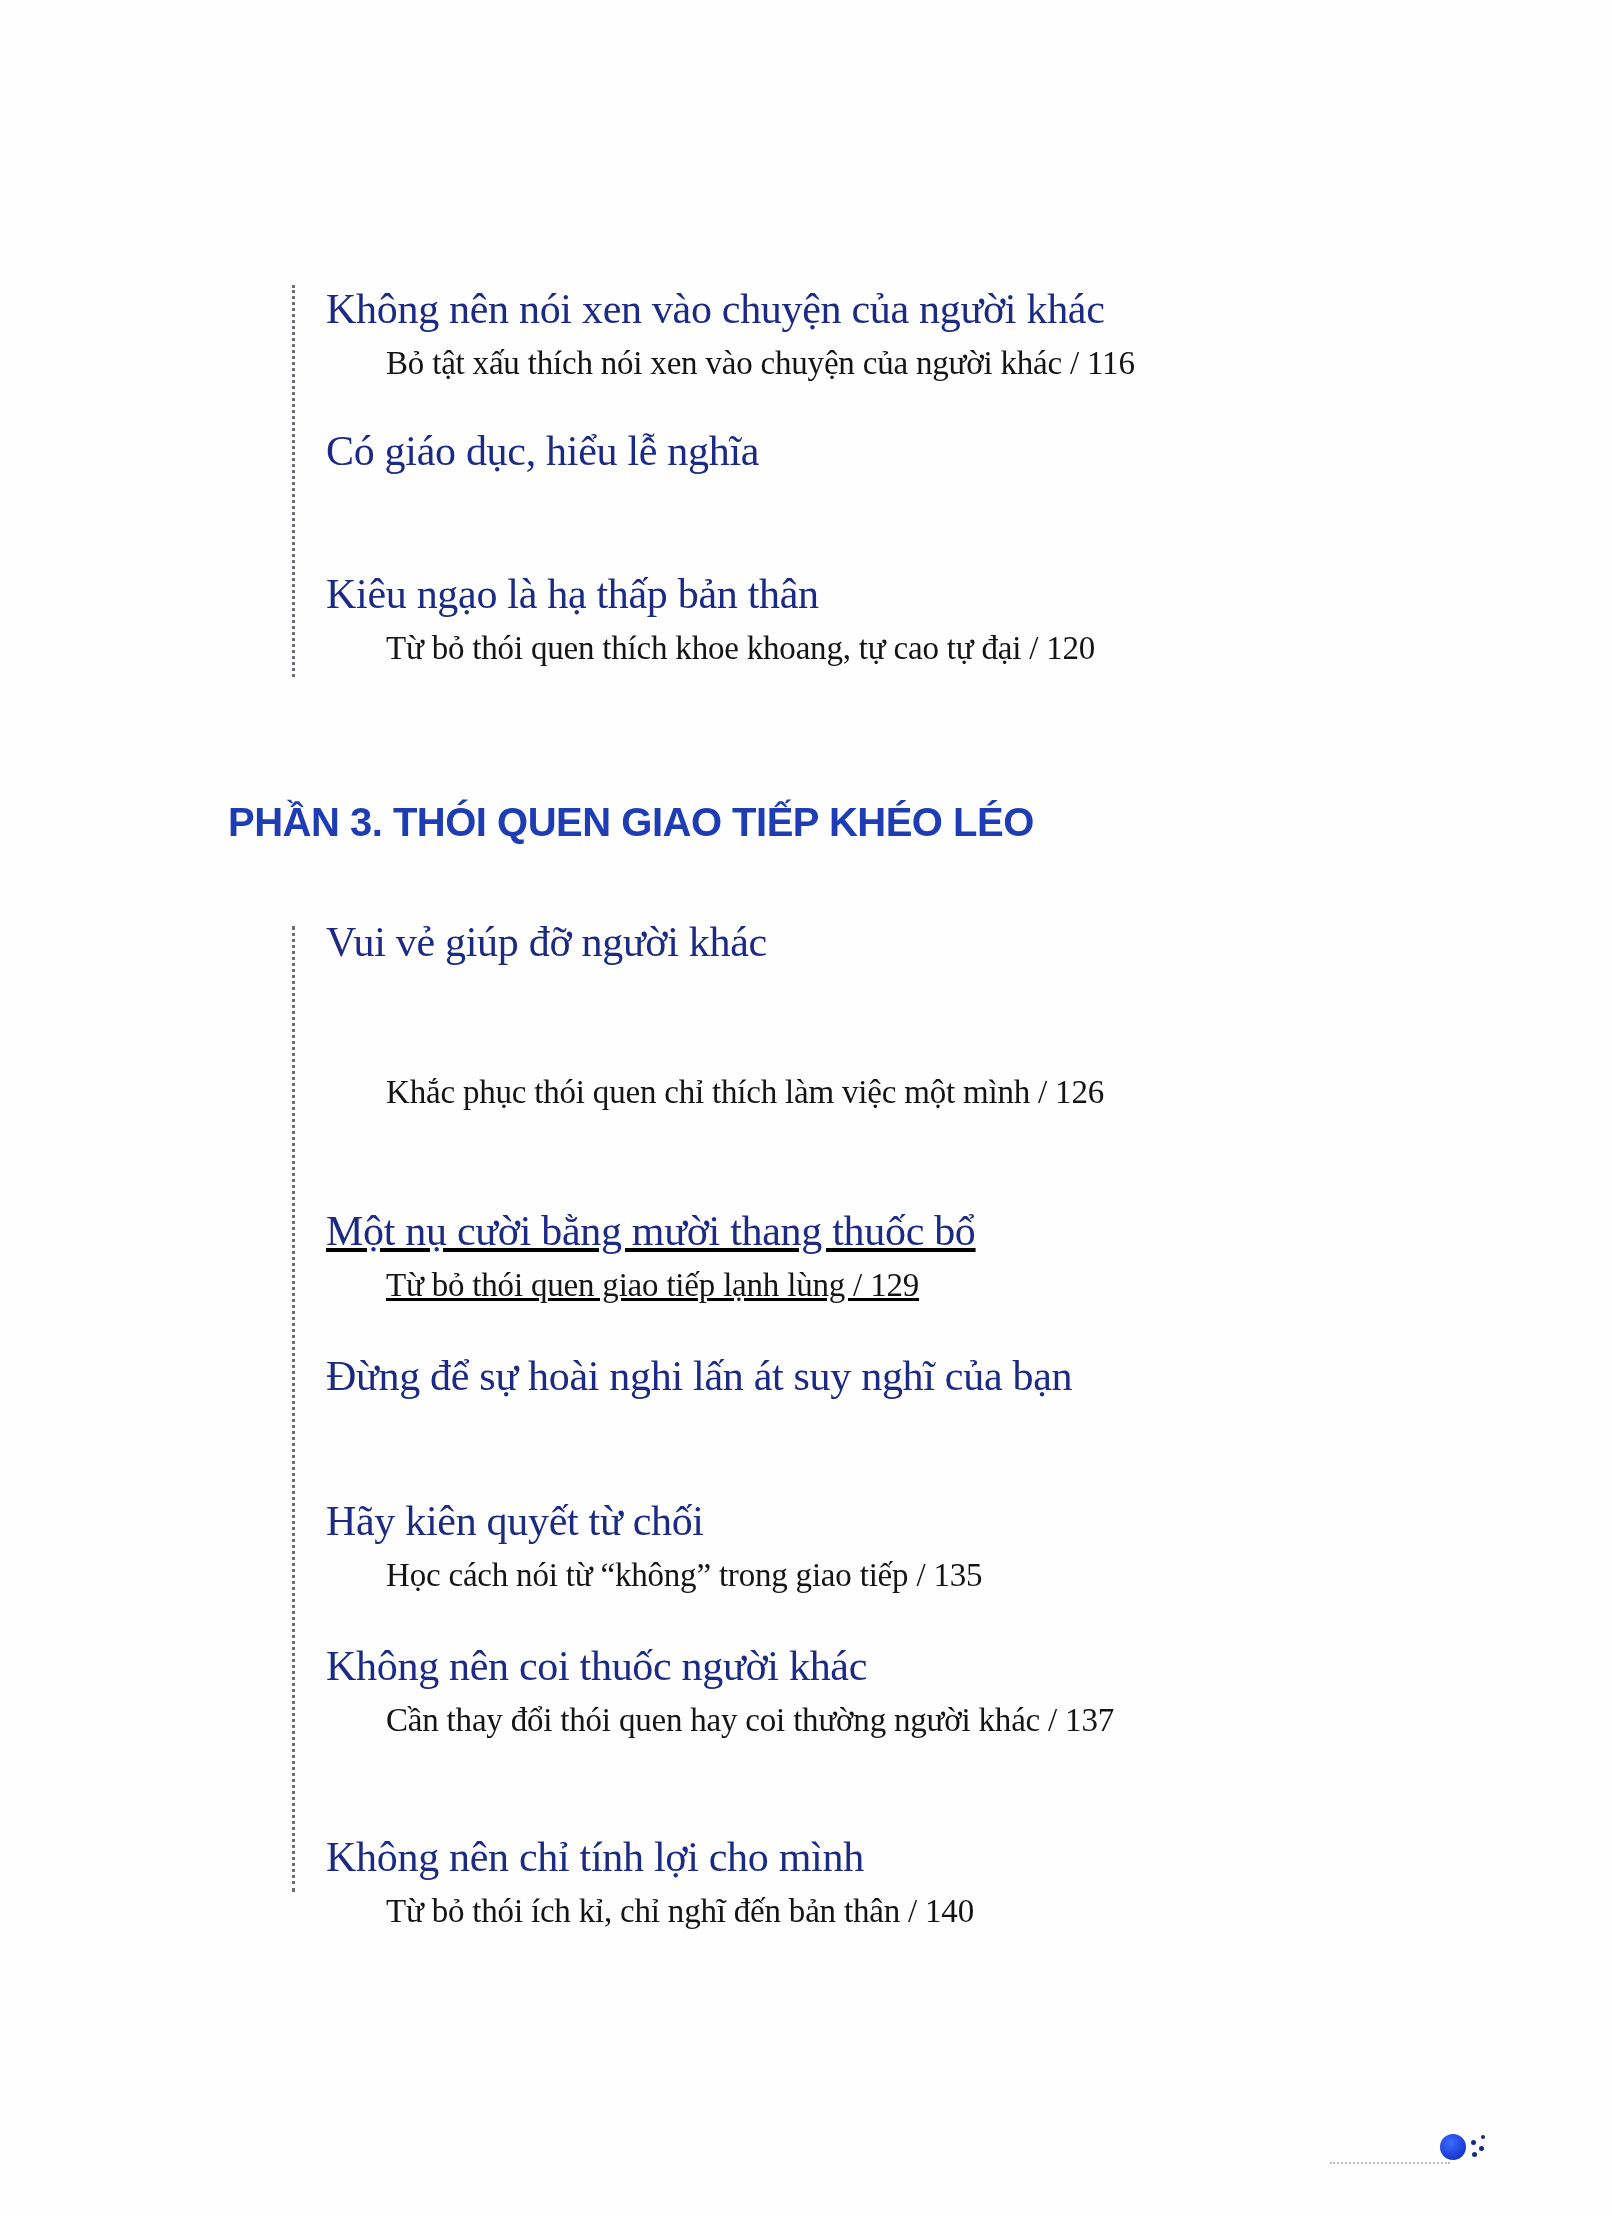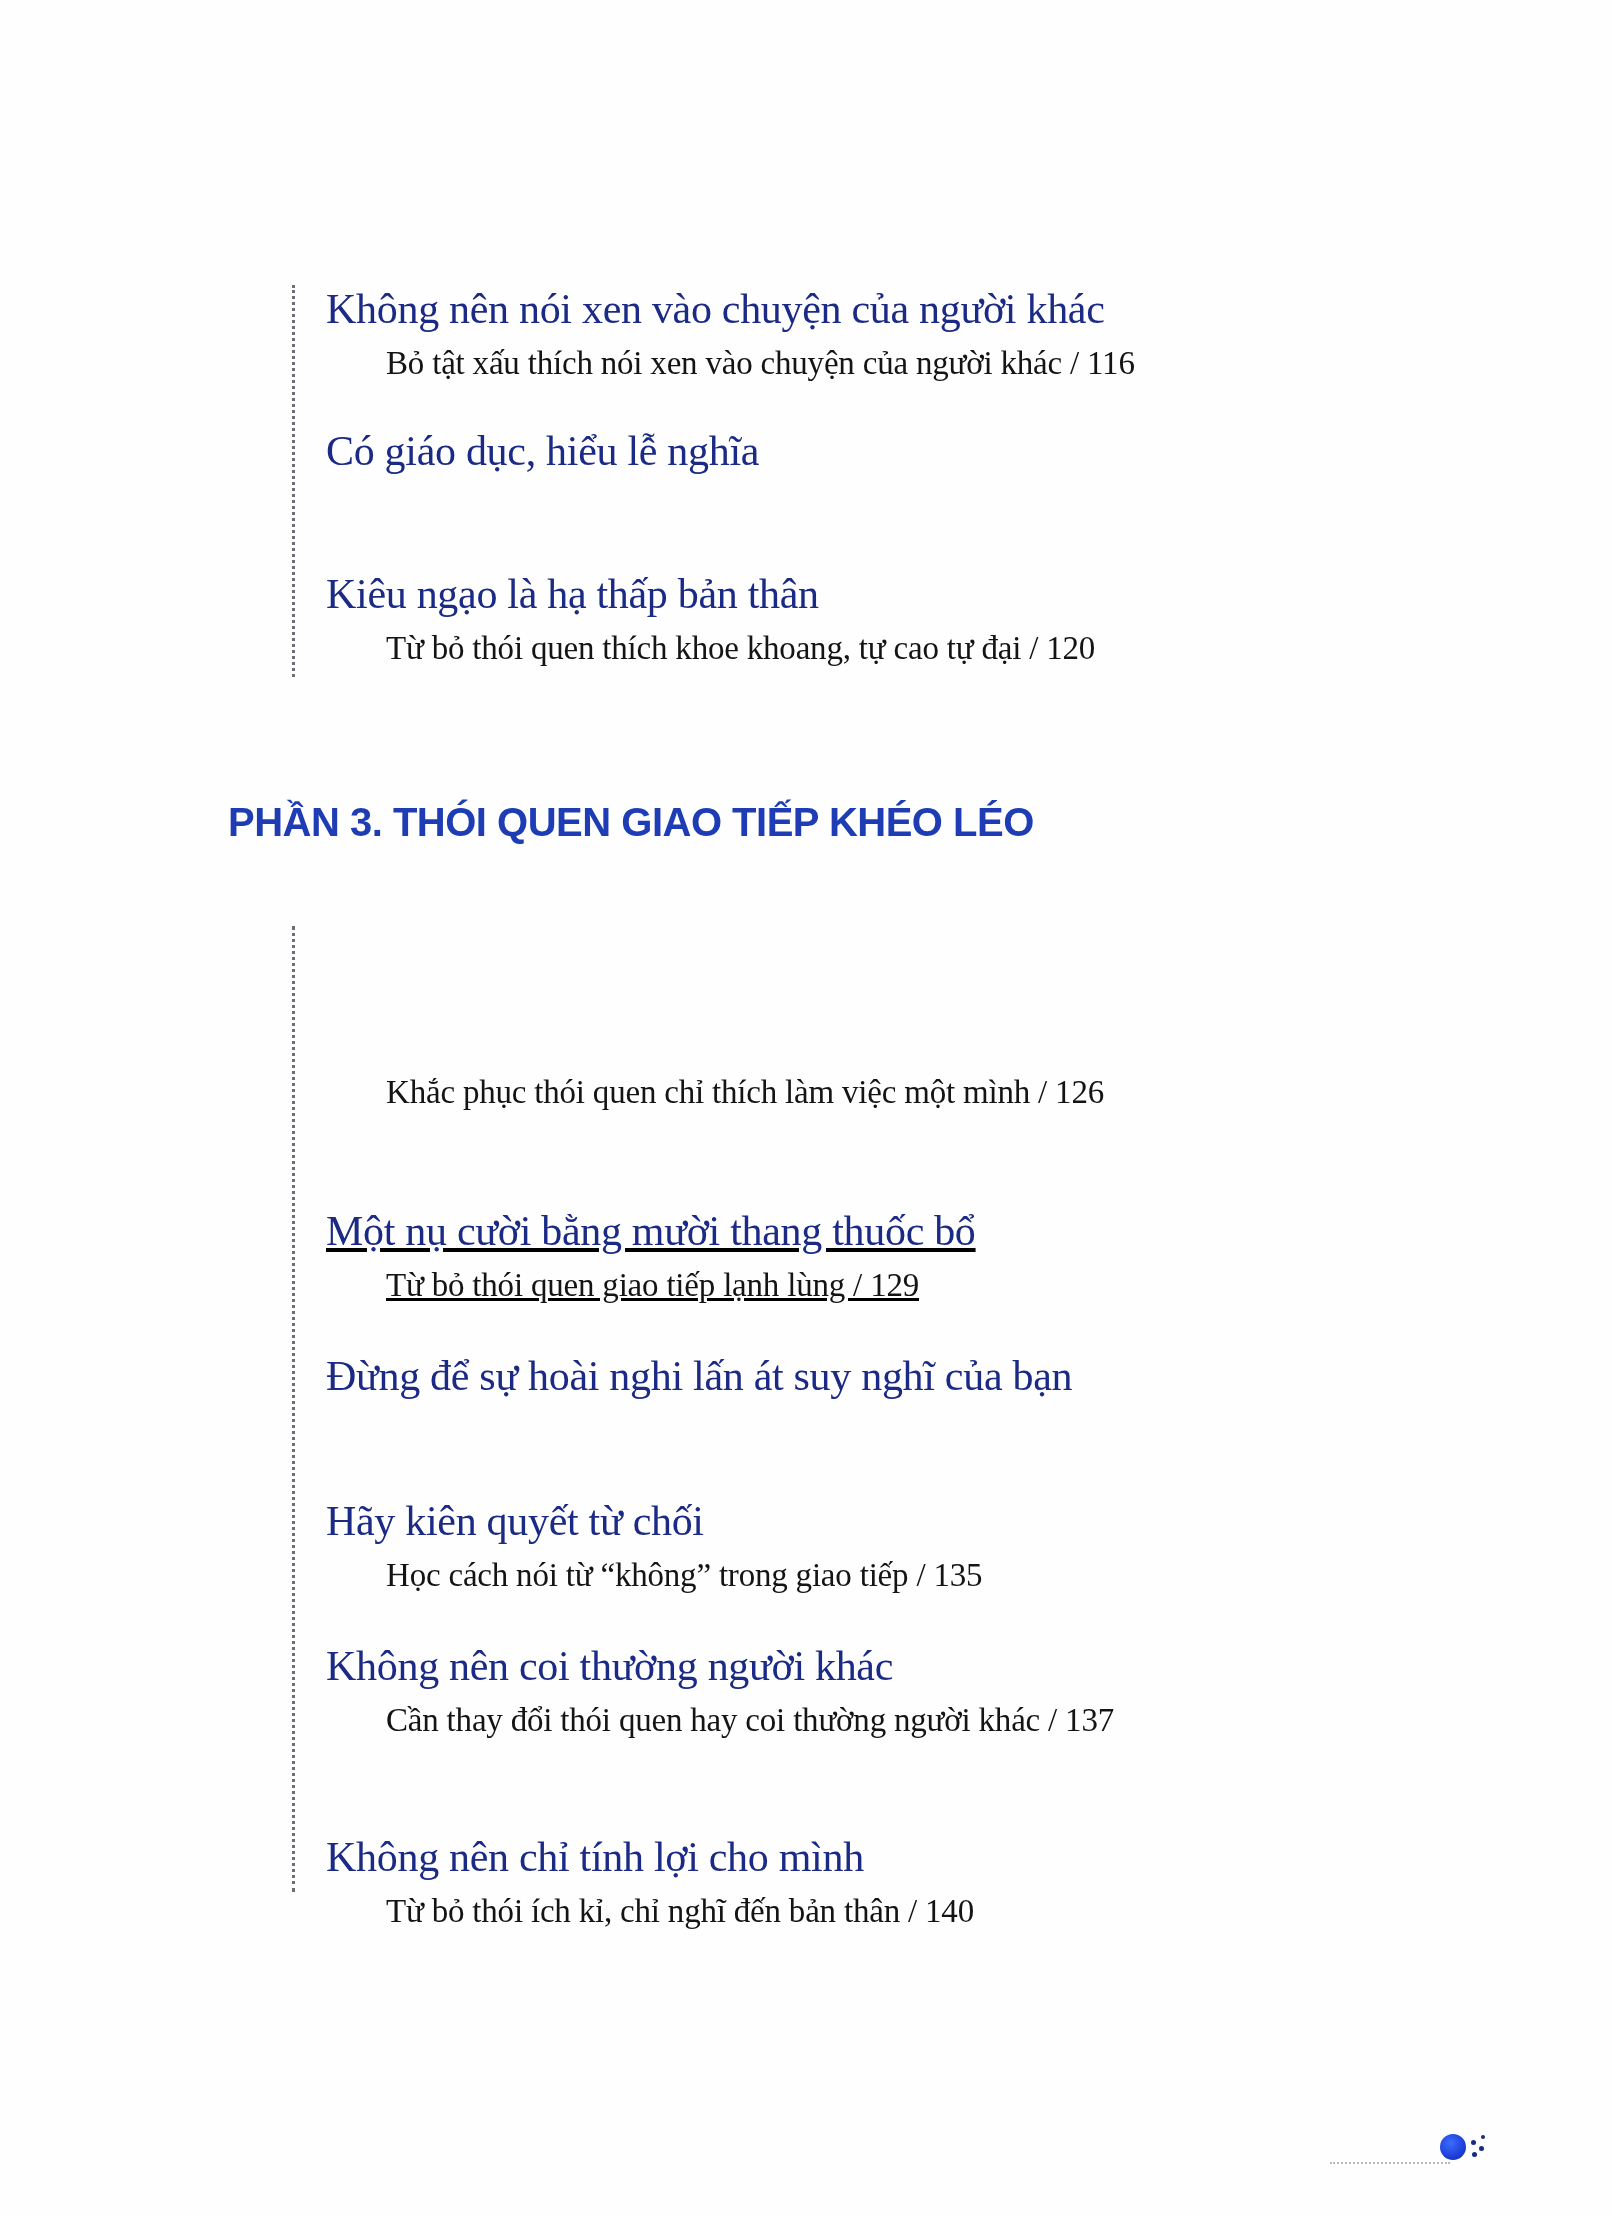--- a/index.html
+++ b/index.html
@@ -75,37 +75,38 @@
       <div class="sub">Từ bỏ thói quen thích khoe khoang, tự cao tự đại / 120</div>
     </div>
   </div>
 
   <div class="section-heading">PHẦN 3. THÓI QUEN GIAO TIẾP KHÉO LÉO</div>
 
   <div class="block" style="top:926px; height:966px;">
     <div class="rule"></div>
 
     <div class="entry" style="top:-8px;">
+      <div class="title">Vui vẻ giúp đỡ người khác</div>
     </div>
     <div class="entry" style="top:136px;">
       <div class="sub">Khắc phục thói quen chỉ thích làm việc một mình / 126</div>
     </div>
     <div class="entry" style="top:281px;text-decoration:underline;">
       <div class="title">Một nụ cười bằng mười thang thuốc bổ</div>
       <div class="sub">Từ bỏ thói quen giao tiếp lạnh lùng / 129</div>
     </div>
     <div class="entry" style="top:426px;">
       <div class="title">Đừng để sự hoài nghi lấn át suy nghĩ của bạn</div>
     </div>
     <div class="entry" style="top:571px;">
       <div class="title">Hãy kiên quyết từ chối</div>
       <div class="sub">Học cách nói từ “không” trong giao tiếp / 135</div>
     </div>
     <div class="entry" style="top:716px;">
-      <div class="title">Không nên coi thường người khác</div>
+      <div class="title">Không nên coi thuốc người khác</div>
       <div class="sub">Cần thay đổi thói quen hay coi thường người khác / 137</div>
     </div>
     <div class="entry" style="top:907px;">
       <div class="title">Không nên chỉ tính lợi cho mình</div>
       <div class="sub">Từ bỏ thói ích kỉ, chỉ nghĩ đến bản thân / 140</div>
     </div>
   </div>
 
   <div class="ornament">
     <div class="dots"></div>

